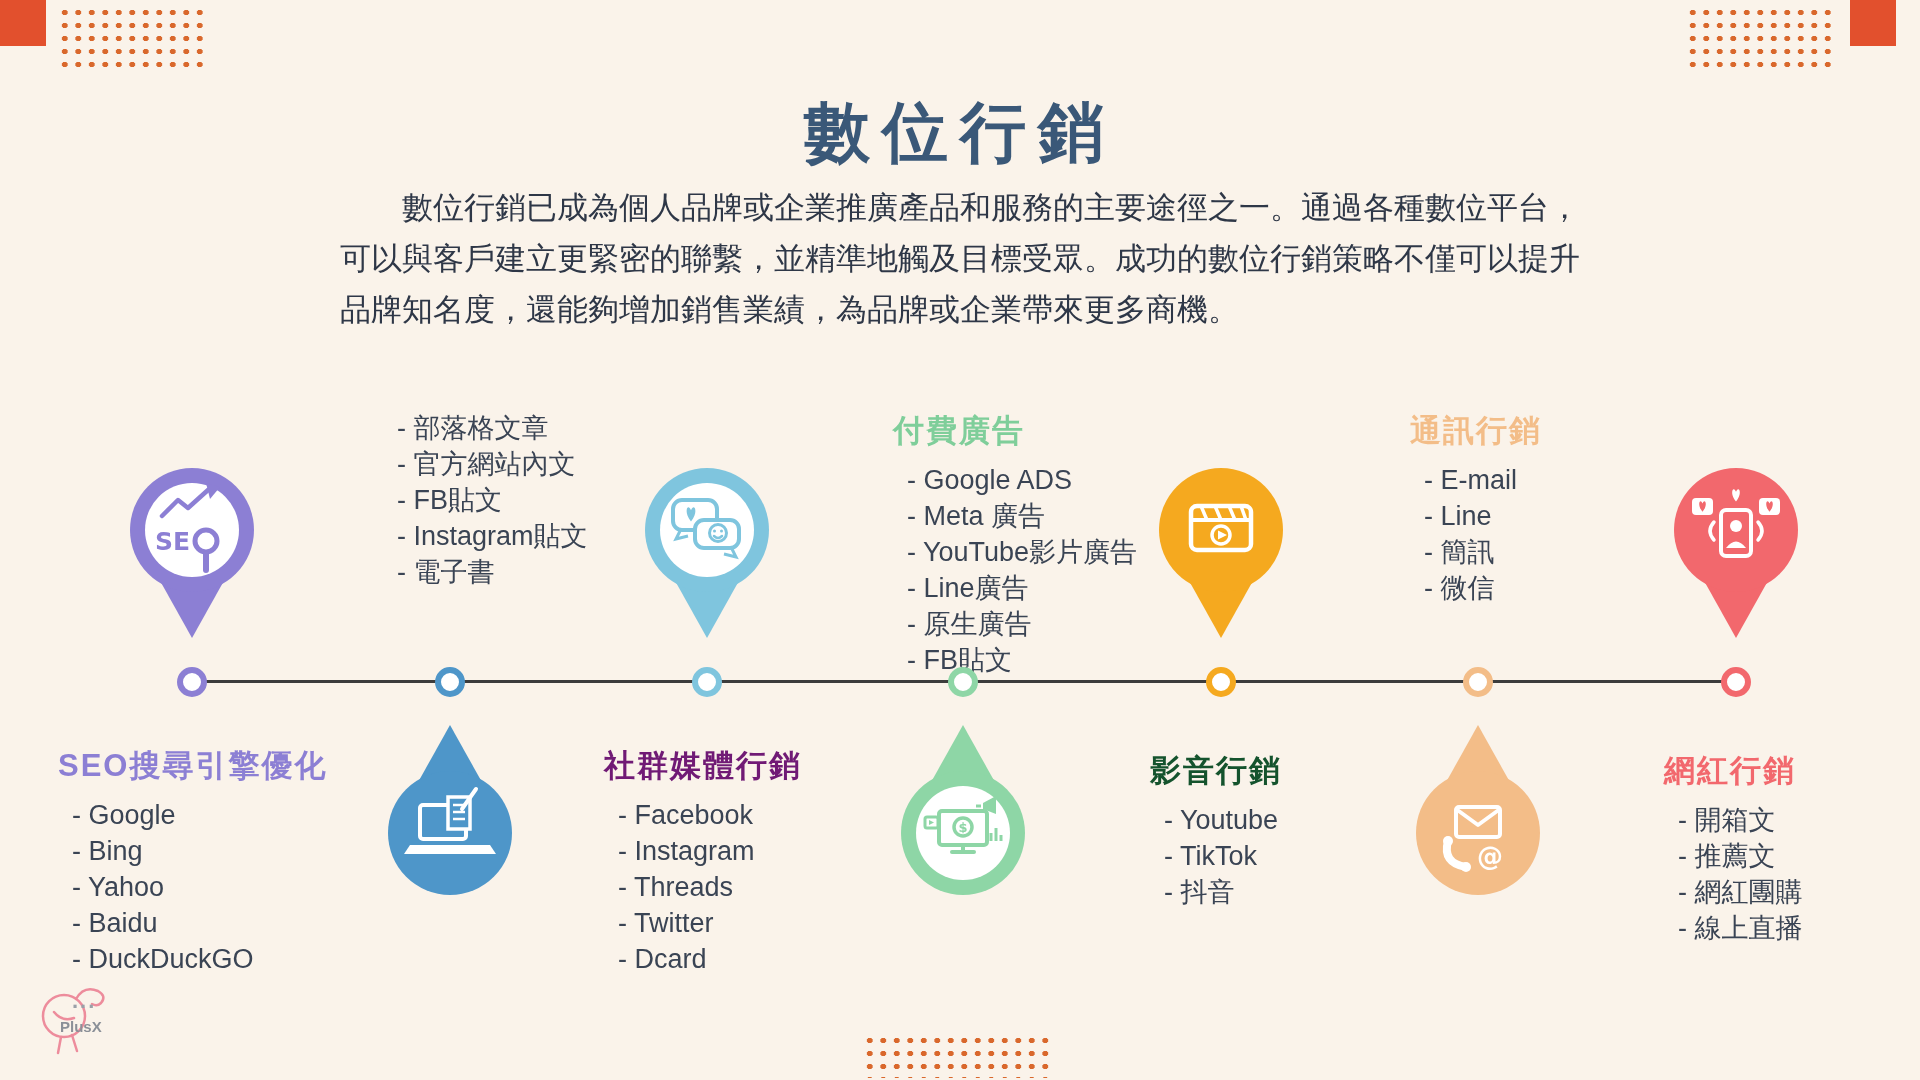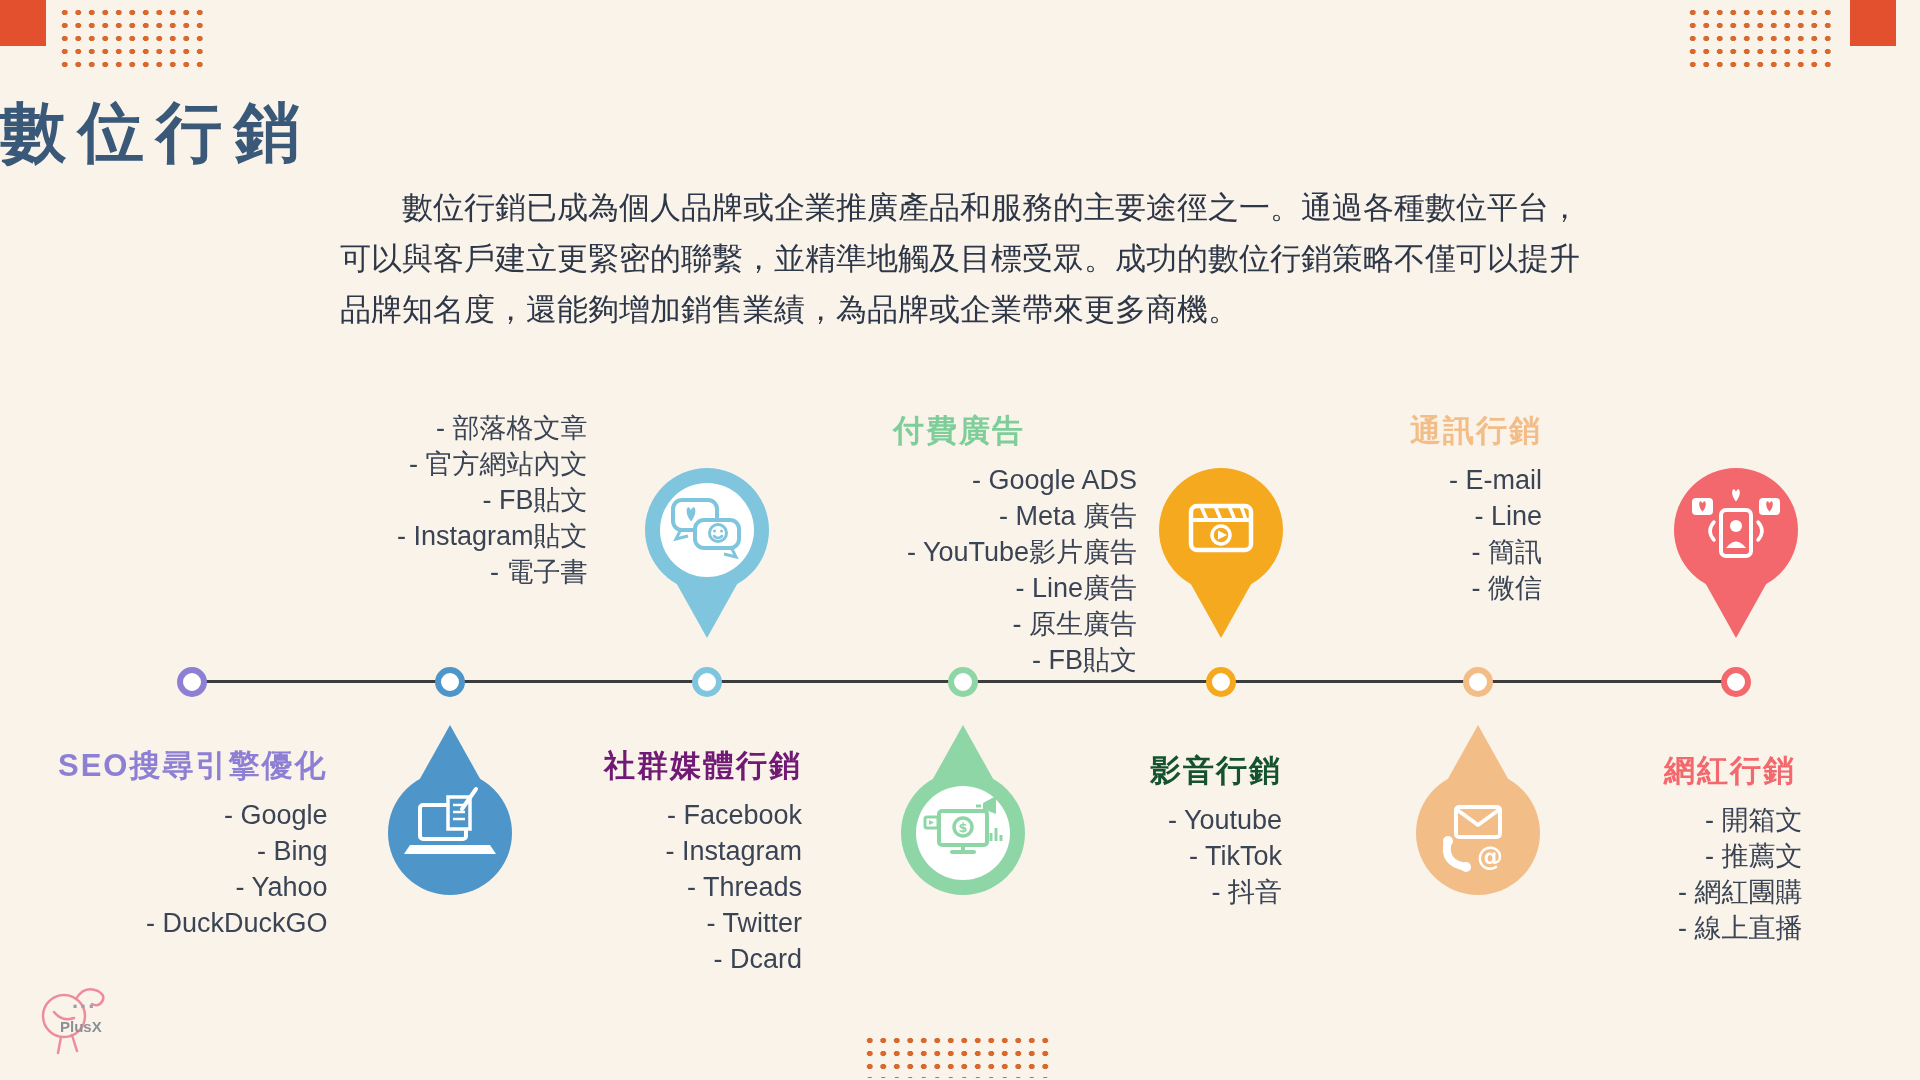--- a/index.html
+++ b/index.html
@@ -3,38 +3,38 @@
 <meta charset="utf-8">
 <style>
   html,body{margin:0;padding:0;background:#FAF3EA;font-family:"Liberation Sans",sans-serif;}
   .canvas{position:relative;width:1920px;height:1080px;background:#FAF3EA;overflow:hidden;}
 
   
   .corner-square{position:absolute;width:46px;height:46px;background:#E2502D;}
   .dot-grid{position:absolute;background-image:radial-gradient(circle,#D9682C 2.6px,transparent 3px);background-size:13.5px 13px;}
 
   
-  .page-title{position:absolute;left:0;top:88px;width:1920px;margin:0;text-align:left;
+  .page-title{position:absolute;left:0;top:88px;width:1920px;margin:0;text-align:center;
     font-family:"DejaVu Serif",serif;font-weight:bold;font-size:66px;letter-spacing:12px;color:#3A5878;}
   .intro{position:absolute;left:340px;top:182px;width:1240px;margin:0;
     font-family:"DejaVu Serif",serif;font-size:31px;line-height:51px;color:#2E3747;text-indent:2em;text-align:justify;}
 
   
   .timeline-line{position:absolute;left:192px;top:680px;width:1544px;height:3px;background:#3C3C3C;z-index:1;}
   .node{position:absolute;width:30px;height:30px;border-radius:50%;background:#ffffff;box-sizing:border-box;border:6px solid #999;z-index:3;top:667px;}
   .n0{border-color:#8C7FD4}.n1{border-color:#4E96C9}.n2{border-color:#7FC5DE}.n3{border-color:#8ED6A6}
   .n4{border-color:#F5A91F}.n5{border-color:#F3BD88}.n6{border-color:#F2686D}
 
   .pin{position:absolute;width:160px;height:180px;z-index:2;}
 
   
   .text-block{position:absolute;z-index:2;}
   .cat-label{margin:0 0 10px 0;font-size:31px;font-weight:bold;letter-spacing:2px;}
   .entries{list-style:none;margin:0;padding:0 0 0 14px;}
-  .entries li{font-size:27px;line-height:36px;color:#3A4454;text-align:right;}
+  .entries li{font-size:27px;line-height:36px;color:#3A4454;}
   .tc0{color:#8C7FD4}.tc1{color:#4E96C9}.tc2{color:#701a75}.tc3{color:#7FCE9A}
   .tc4{color:#14532d}.tc5{color:#F3BD88}.tc6{color:#F2686D}
 
   
   .logo{position:absolute;left:28px;top:970px;width:150px;height:95px;z-index:2;}
   .logo-bird{position:absolute;left:0;top:0;}
   .logo-dots{position:absolute;left:44px;top:18px;color:#9AA0A8;font-size:22px;font-weight:bold;letter-spacing:2px;}
   .logo-text{position:absolute;left:32px;top:48px;color:#8B9098;font-size:15px;font-weight:bold;}
 </style>
 </head>
@@ -53,20 +53,32 @@
 
   <div class="timeline-line"></div>
   <div class="node n0" style="left:177px;"></div>
   <div class="node n1" style="left:435px;"></div>
   <div class="node n2" style="left:692px;"></div>
   <div class="node n3" style="left:948px;"></div>
   <div class="node n4" style="left:1206px;"></div>
   <div class="node n5" style="left:1463px;"></div>
   <div class="node n6" style="left:1721px;"></div>
 
+  <div class="pin" style="left:112px;top:460px;">
+    <svg width="160" height="180" viewBox="0 0 160 180">
+      <polygon points="42,110 118,110 80,178" fill="#8C7FD4"></polygon>
+      <circle cx="80" cy="70" r="62" fill="#8C7FD4"></circle>
+      <circle cx="80" cy="70" r="47" fill="#ffffff"></circle>
+      <polyline points="50,56 66,40 76,48 96,30" fill="none" stroke="#8C7FD4" stroke-width="4.5" stroke-linecap="round" stroke-linejoin="round"></polyline>
+      <polygon points="94,23 108,27 98,39" fill="#8C7FD4"></polygon>
+      <text x="43" y="90" font-size="25" font-weight="bold" fill="#8C7FD4" font-family="DejaVu Sans,sans-serif">SE</text>
+      <circle cx="94" cy="81" r="11" fill="#ffffff" stroke="#8C7FD4" stroke-width="5"></circle>
+      <line x1="94" y1="94" x2="94" y2="110" stroke="#8C7FD4" stroke-width="6" stroke-linecap="round"></line>
+    </svg>
+  </div>
 
   <div class="pin" style="left:370px;top:723px;">
     <svg width="160" height="180" viewBox="0 0 160 180">
       <polygon points="42,70 118,70 80,2" fill="#4E96C9"></polygon>
       <circle cx="80" cy="110" r="62" fill="#4E96C9"></circle>
       <rect x="50" y="82" width="46" height="34" rx="3" fill="none" stroke="#ffffff" stroke-width="4"></rect>
       <path d="M40 122 L120 122 L126 131 L34 131 Z" fill="#ffffff"></path>
       <rect x="78" y="74" width="22" height="32" fill="#4E96C9" stroke="#ffffff" stroke-width="3.5"></rect>
       <line x1="83" y1="82" x2="95" y2="82" stroke="#ffffff" stroke-width="2.5"></line>
       <line x1="83" y1="89" x2="95" y2="89" stroke="#ffffff" stroke-width="2.5"></line>
@@ -156,20 +168,21 @@
       <path d="M0 4 C -5 -2 -2 -8 0 -3 C 2 -8 5 -2 0 4 Z" transform="translate(80,36) scale(1.4)" fill="#ffffff"></path>
     </svg>
   </div>
 
   <div class="text-block" style="left:58px;top:745px;">
     <h3 class="cat-label tc0">SEO搜尋引擎優化</h3>
     <ul class="entries">
       <li>- Google</li>
       <li>- Bing</li>
       <li>- Yahoo</li>
+      <li>- Baidu</li>
       <li>- DuckDuckGO</li>
     </ul>
   </div>
 
   <div class="text-block" style="left:383px;top:410px;">
     <ul class="entries">
       <li>- 部落格文章</li>
       <li>- 官方網站內文</li>
       <li>- FB貼文</li>
       <li>- Instagram貼文</li>

